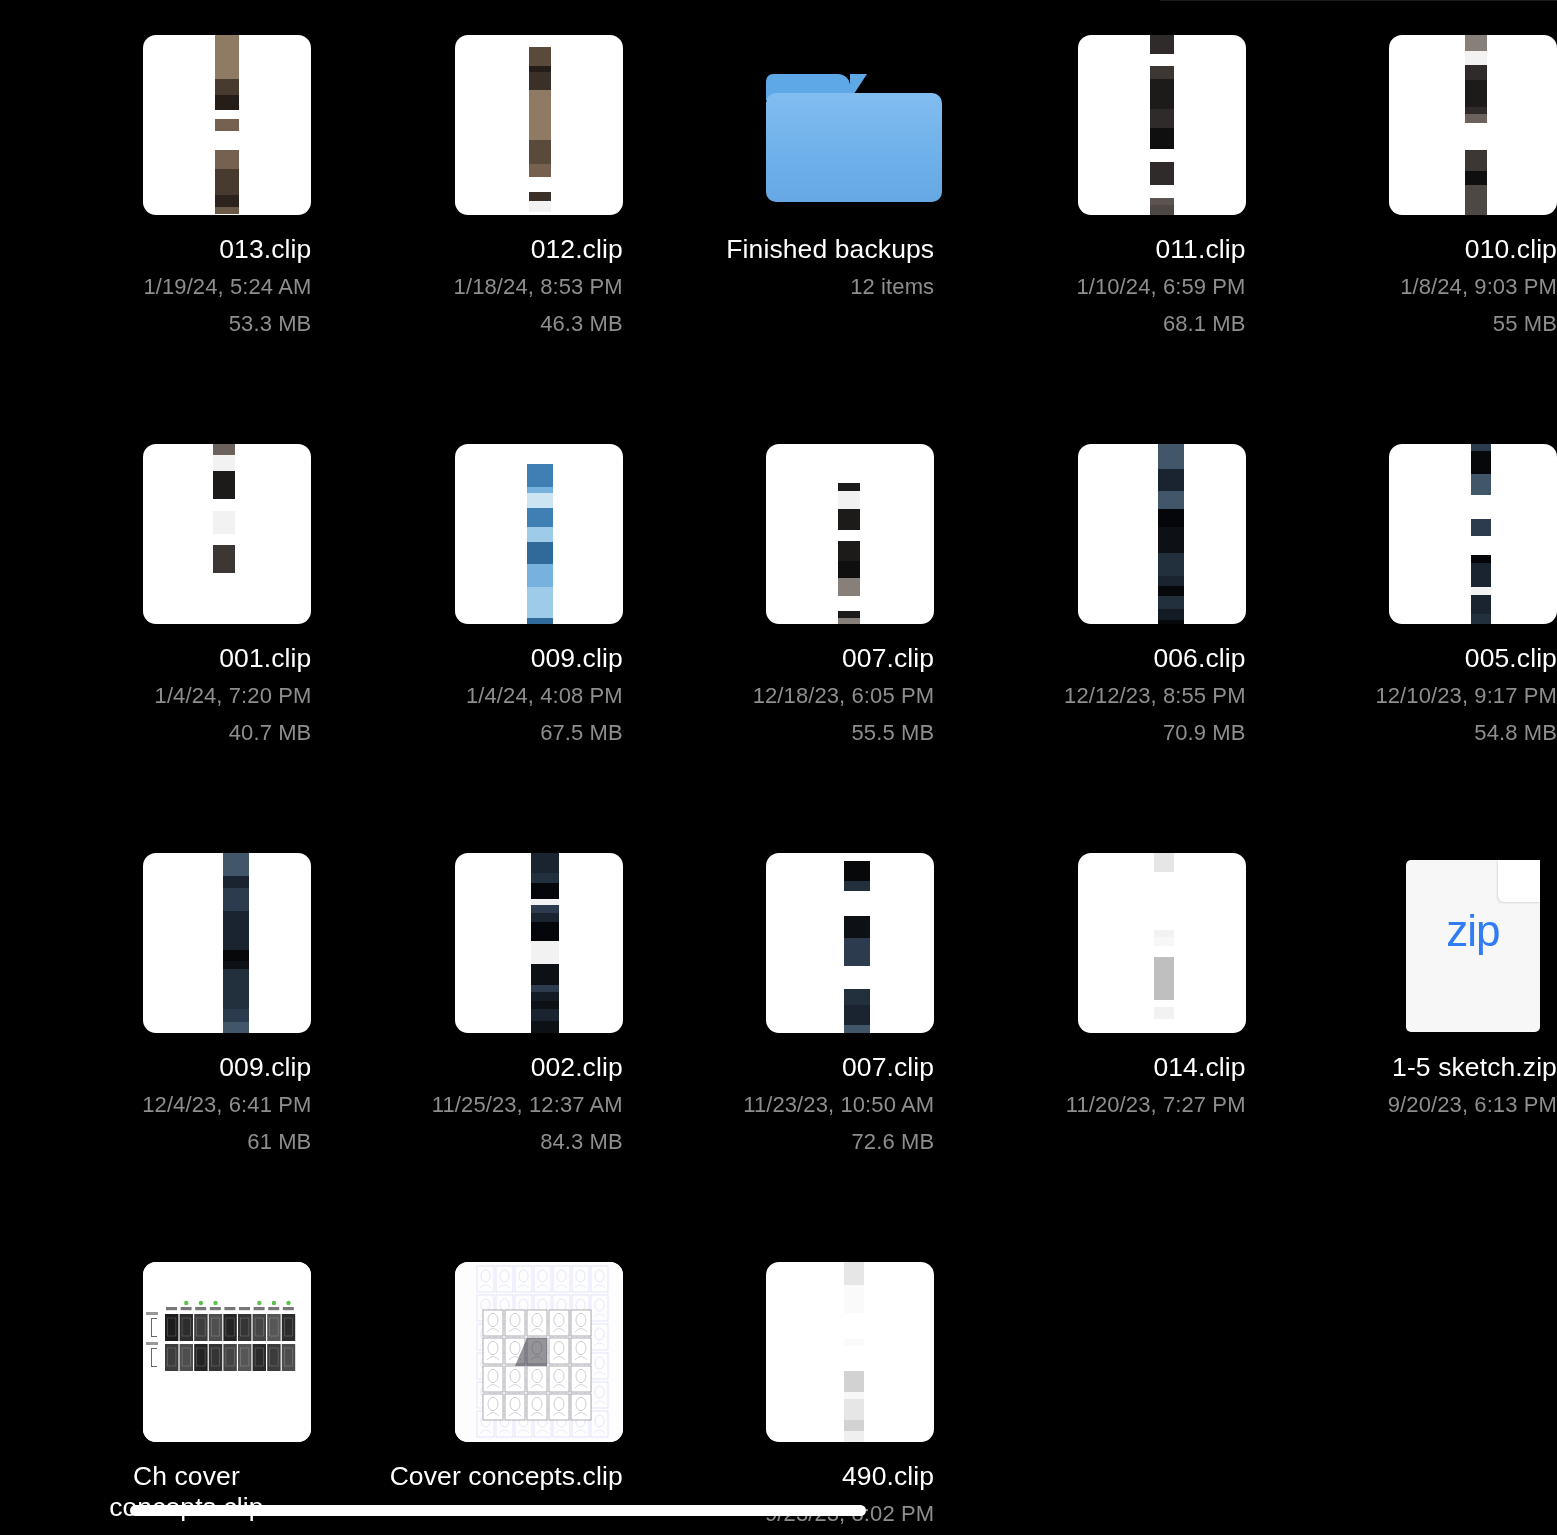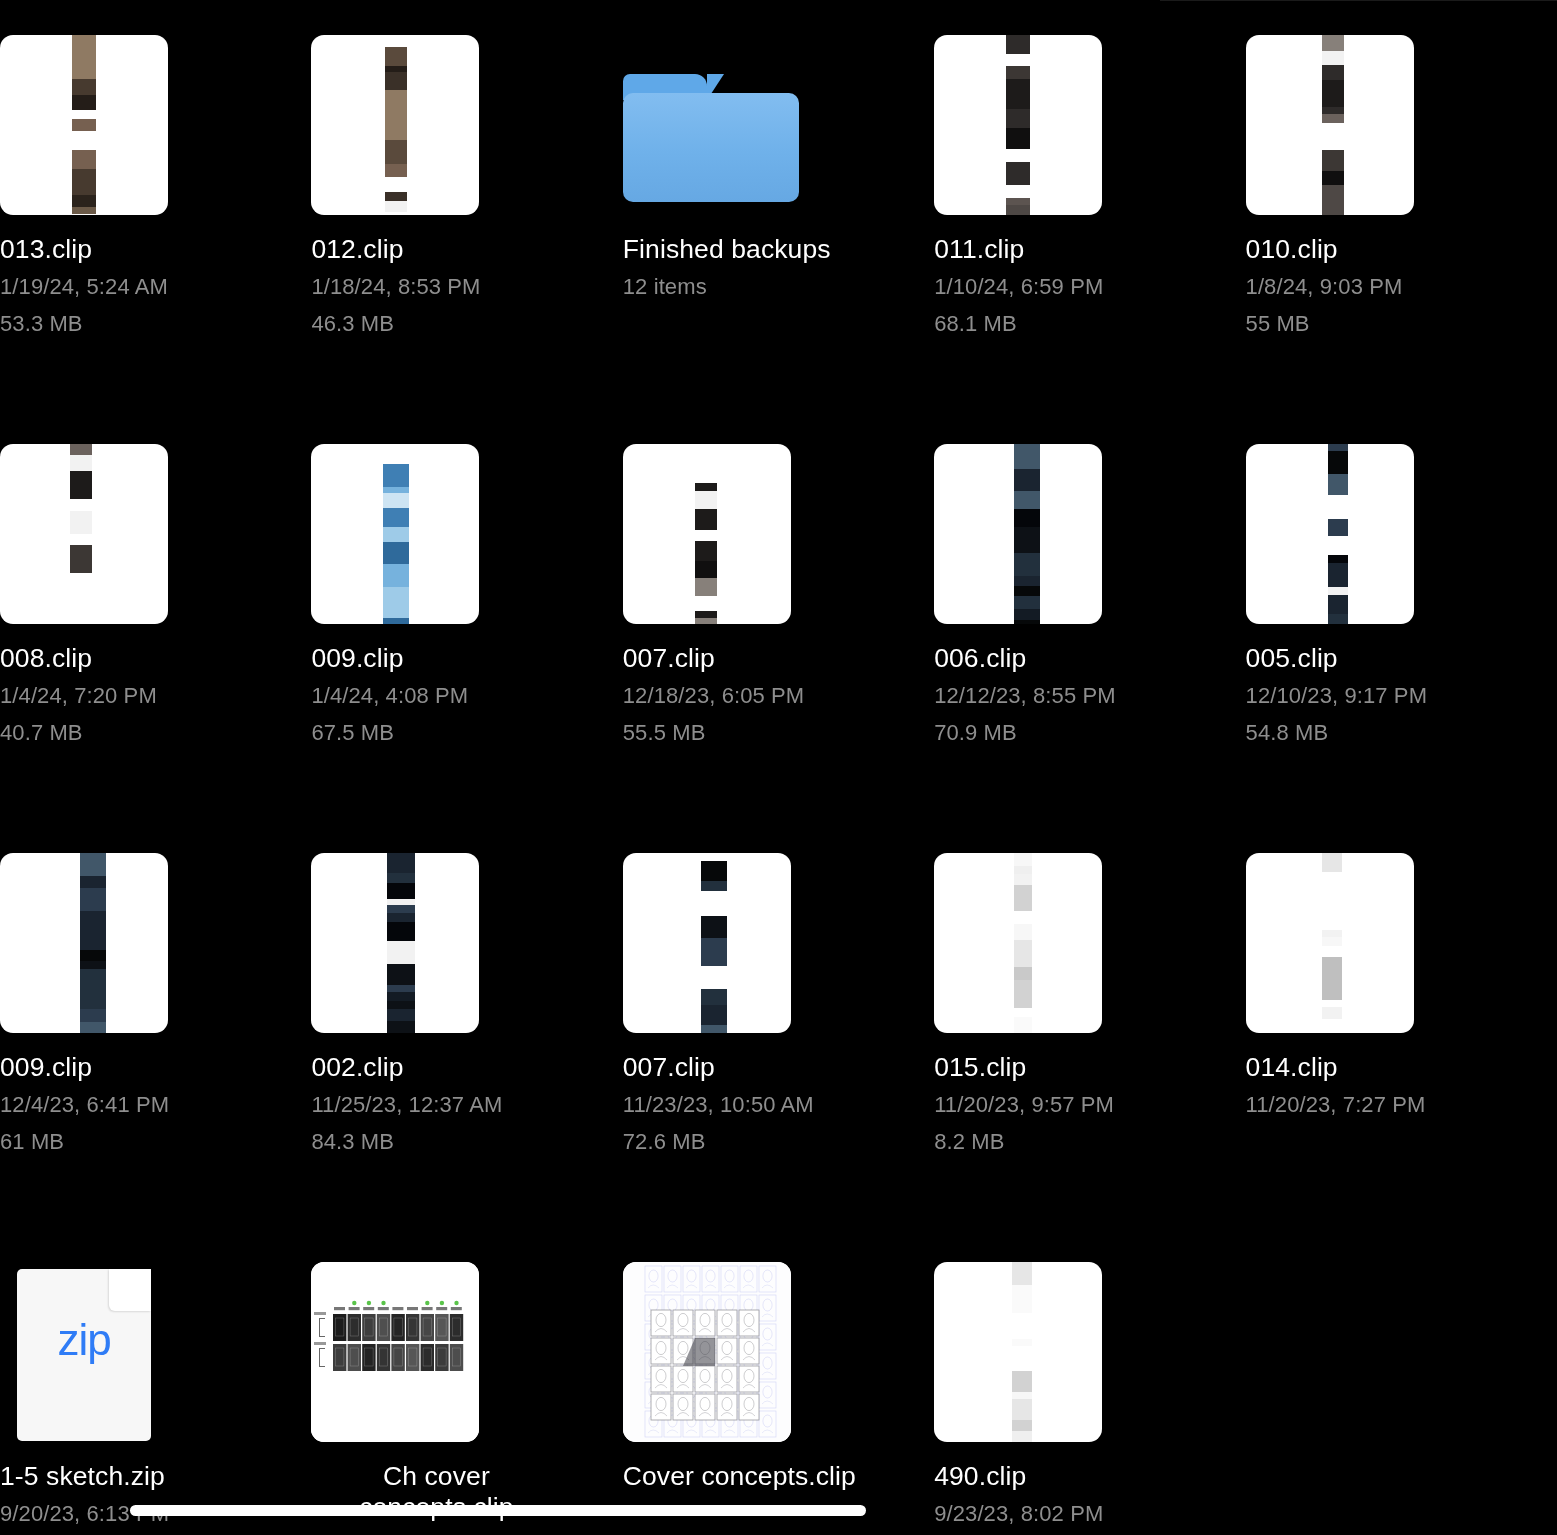--- a/index.html
+++ b/index.html
@@ -28,21 +28,21 @@
     top:35px; left:0px;
     width:1557px;
     display:grid;
     grid-template-columns:repeat(5, 311.4px);
     grid-auto-rows:409px;
   }
 
   .cell {
     display:flex;
     flex-direction:column;
-    align-items:flex-start;
+    align-items:flex-end;
     width:311.4px;
   }
 
   
   .thumb-wrap {
     width:168px; height:180px;
     display:flex; align-items:center; justify-content:center;
     position:relative;
   }
 
@@ -271,21 +271,21 @@
               <i style="height:12.40%;background:#f2f2f2"></i>
               <i style="height:6.55%;background:#ffffff"></i>
               <i style="height:15.35%;background:#3c3734"></i>
               <i style="height:7.62%;background:#ffffff"></i>
               <i style="height:9.24%;background:#ffffff"></i>
               <i style="height:8.26%;background:#ffffff"></i>
               <i style="height:3.19%;background:#ffffff"></i>
             </div>
           </div>
         </div>
-        <div class="fname">008.clip</div>
+        <div class="fname">001.clip</div>
         <div class="meta">1/4/24, 7:20 PM</div>
         <div class="meta">40.7 MB</div>
       </div>
       <div class="cell">
         <div class="thumb-wrap">
           <div class="clip-thumb">
             <div class="strip" style="left:72px;width:26px">
               <i style="height:11.21%;background:#ffffff"></i>
               <i style="height:12.78%;background:#3f7fb4"></i>
               <i style="height:3.26%;background:#76b2dd"></i>
@@ -435,42 +435,20 @@
               <i style="height:8.88%;background:#22303d"></i>
               <i style="height:5.77%;background:#1a2430"></i>
               <i style="height:5.48%;background:#1a2430"></i>
               <i style="height:4.26%;background:#415769"></i>
             </div>
           </div>
         </div>
         <div class="fname">007.clip</div>
         <div class="meta">11/23/23, 10:50 AM</div>
         <div class="meta">72.6 MB</div>
-      </div>
-      <div class="cell">
-        <div class="thumb-wrap">
-          <div class="clip-thumb">
-            <div class="strip" style="left:80px;width:18px">
-              <i style="height:7.32%;background:#f7f7f7"></i>
-              <i style="height:4.14%;background:#efefef"></i>
-              <i style="height:6.52%;background:#f2f2f2"></i>
-              <i style="height:14.41%;background:#d2d2d2"></i>
-              <i style="height:7.29%;background:#ffffff"></i>
-              <i style="height:8.70%;background:#f7f7f7"></i>
-              <i style="height:15.19%;background:#e6e6e6"></i>
-              <i style="height:7.16%;background:#c9c9c9"></i>
-              <i style="height:15.55%;background:#d2d2d2"></i>
-              <i style="height:4.79%;background:#ffffff"></i>
-              <i style="height:8.94%;background:#fafafa"></i>
-            </div>
-          </div>
-        </div>
-        <div class="fname">015.clip</div>
-        <div class="meta">11/20/23, 9:57 PM</div>
-        <div class="meta">8.2 MB</div>
       </div>
       <div class="cell">
         <div class="thumb-wrap">
           <div class="clip-thumb">
             <div class="strip" style="left:76px;width:20px">
               <i style="height:10.77%;background:#e6e6e6"></i>
               <i style="height:12.67%;background:#ffffff"></i>
               <i style="height:4.37%;background:#ffffff"></i>
               <i style="height:8.88%;background:#ffffff"></i>
               <i style="height:6.26%;background:#ffffff"></i>

